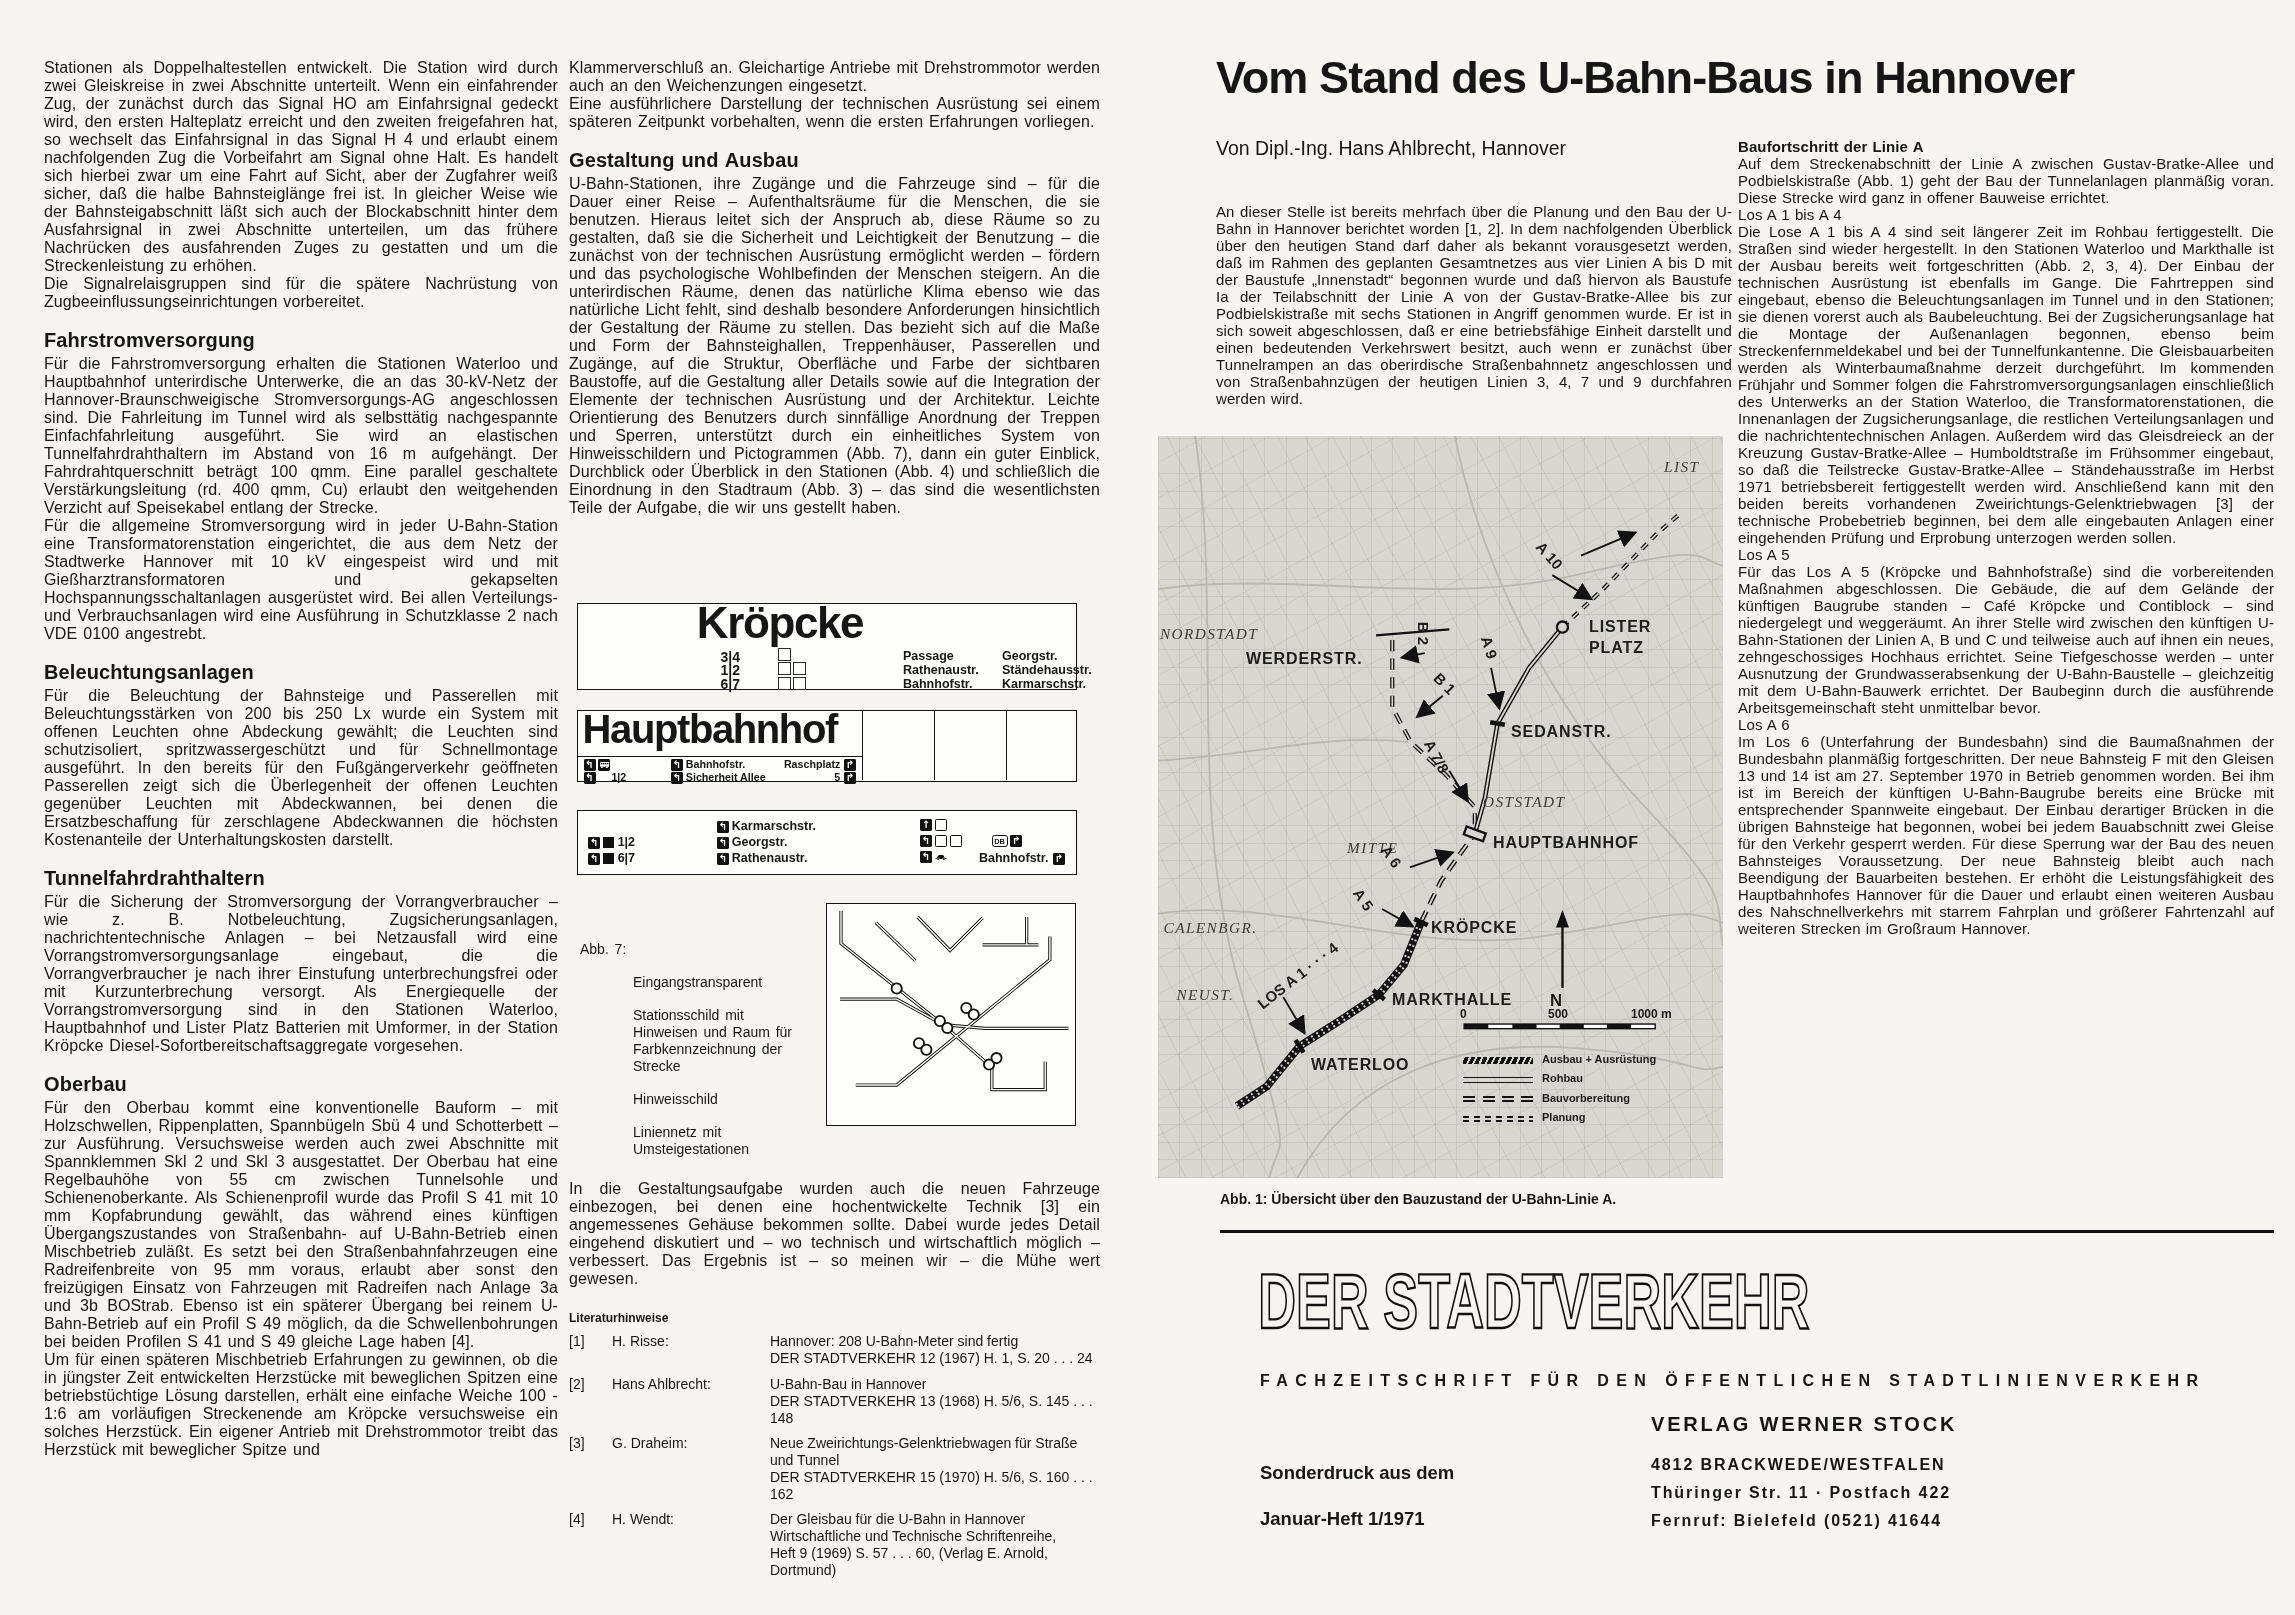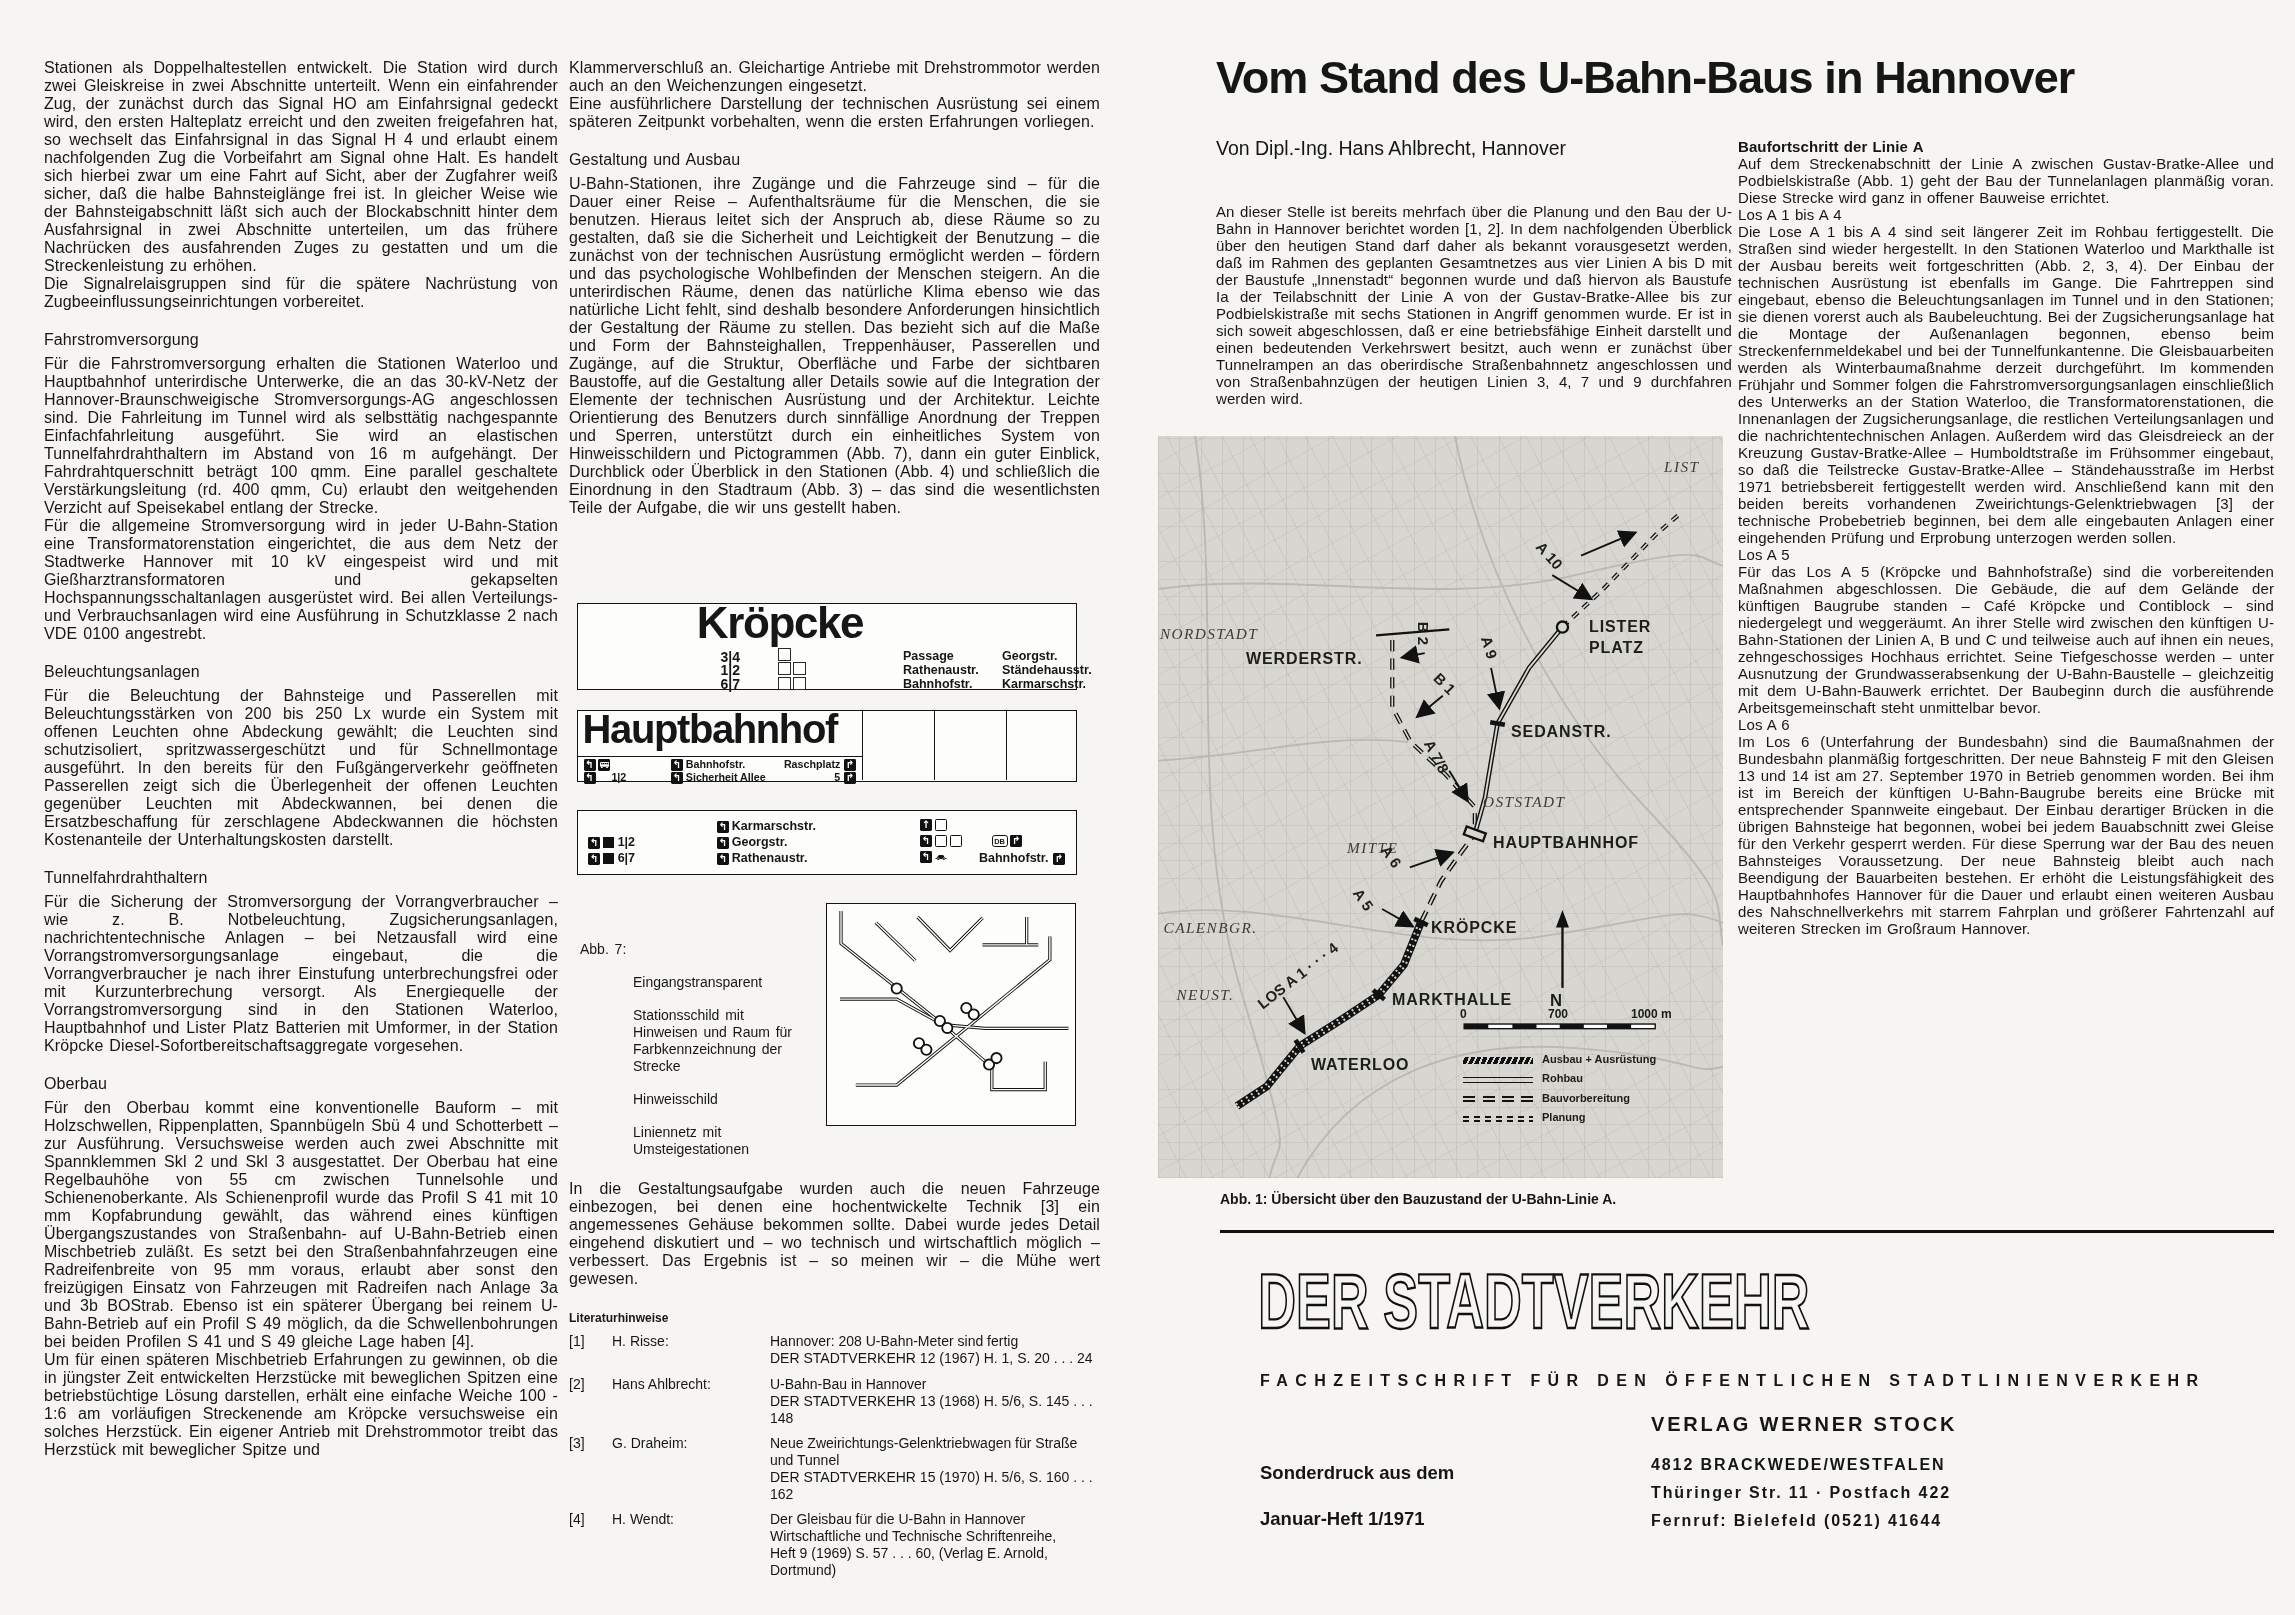--- a/index.html
+++ b/index.html
@@ -3,21 +3,21 @@
 <meta charset="utf-8">
 <style>
   html,body{margin:0;padding:0}
   body{position:relative;width:2295px;height:1616px;background:#f6f5f1;color:#161616;
        font-family:"Liberation Sans",sans-serif;overflow:hidden}
   .abs{position:absolute}
   p{margin:0}
   .jt{text-align:justify}
   .lp{font-size:16px;line-height:18px;letter-spacing:0.1px;word-spacing:1.4px}
   .rp{font-size:15px;line-height:17px;letter-spacing:0.1px;word-spacing:0.9px}
-  .sec{font-size:16px;line-height:18px;margin:20.4px 0 5.6px;font-weight:normal}
+  .sec{font-size:20px;line-height:18px;margin:20.4px 0 5.6px;font-weight:bold}
   .sub{margin:0}
   .b{font-weight:bold}
   
   .sign{position:absolute;background:#fdfdfb;border:1.9px solid #141414;box-sizing:border-box}
   .sq{position:absolute;width:12.5px;height:12.5px;border:1.4px solid #2a2a2a;background:#fdfdfb;box-sizing:border-box}
   .ico{display:inline-flex;align-items:center;justify-content:center;width:12px;height:12px;
        background:#111;color:#fff;font-family:"DejaVu Sans",sans-serif;font-size:10.2px;line-height:1;
        border-radius:1.4px;vertical-align:middle;margin-right:2.8px}
   .ico.open{background:#fdfdfb;color:#111;border:1.4px solid #111;box-sizing:border-box}
   .blk{display:inline-block;width:11px;height:11px;background:#111;vertical-align:middle;margin-right:3.7px}
@@ -371,21 +371,21 @@
   <div class="mlab mseg" style="left:254px;top:189px;transform:rotate(90deg)">B 2</div>
   <div class="mlab mseg" style="left:275px;top:239px;transform:rotate(45deg)">B 1</div>
   <div class="mlab mseg" style="left:320px;top:203px;transform:rotate(72deg)">A 9</div>
   <div class="mlab mseg" style="left:376px;top:111px;transform:rotate(48deg)">A 10</div>
   <div class="mlab mseg" style="left:261px;top:312px;transform:rotate(62deg)">A 7/8</div>
   <div class="mlab mseg" style="left:222px;top:412px;transform:rotate(55deg)">A 6</div>
   <div class="mlab mseg" style="left:194px;top:455px;transform:rotate(55deg)">A 5</div>
   <div class="mlab mseg" style="left:91px;top:531px;transform:rotate(-38deg)">LOS A 1 · · · 4</div>
   <div class="mlab mseg" style="left:392px;top:555px;font-size:16.7px">N</div>
   <div class="mlab scl" style="left:302px;top:571px">0</div>
-  <div class="mlab scl" style="left:390px;top:571px">700</div>
+  <div class="mlab scl" style="left:390px;top:571px">500</div>
   <div class="mlab scl" style="left:473px;top:571px">1000 m</div>
 
   <div class="legico" style="left:305px;top:621px;height:7.4px;background:#111;
        background-image:repeating-linear-gradient(115deg,#d7d6d0 0 1.9px,#111 1.9px 5.6px)"></div>
   <div class="mlab legtxt" style="left:384px;top:617px">Ausbau + Ausrüstung</div>
   <div class="legico" style="left:305px;top:641px;height:5.6px;border-top:1.9px solid #111;border-bottom:1.9px solid #111;box-sizing:border-box"></div>
   <div class="mlab legtxt" style="left:384px;top:636px">Rohbau</div>
   <div class="legico" style="left:305px;top:660px">
     <div style="height:1.9px;background-image:repeating-linear-gradient(90deg,#111 0 12px,transparent 12px 19.5px)"></div>
     <div style="height:1.9px;margin-top:2.3px;background-image:repeating-linear-gradient(90deg,#111 0 12px,transparent 12px 19.5px)"></div>

